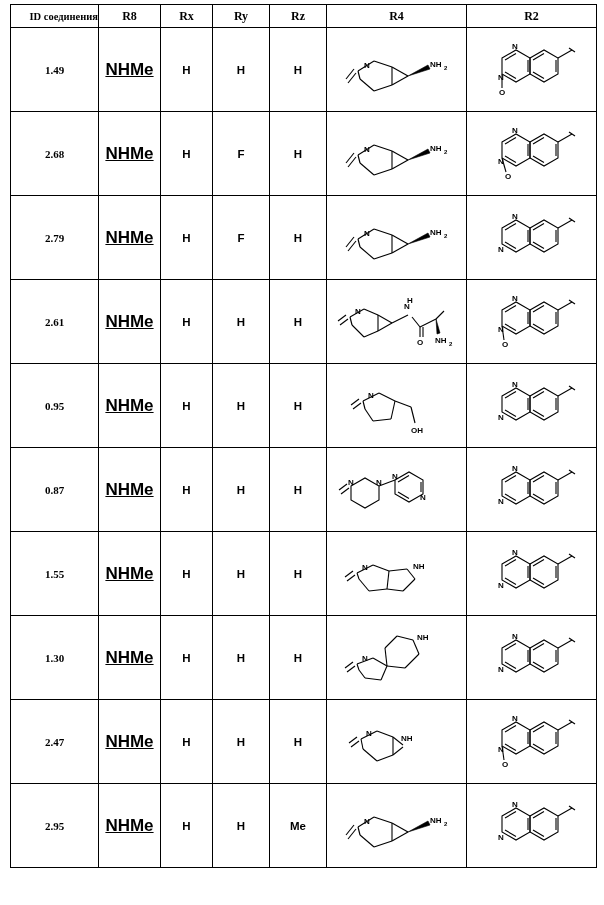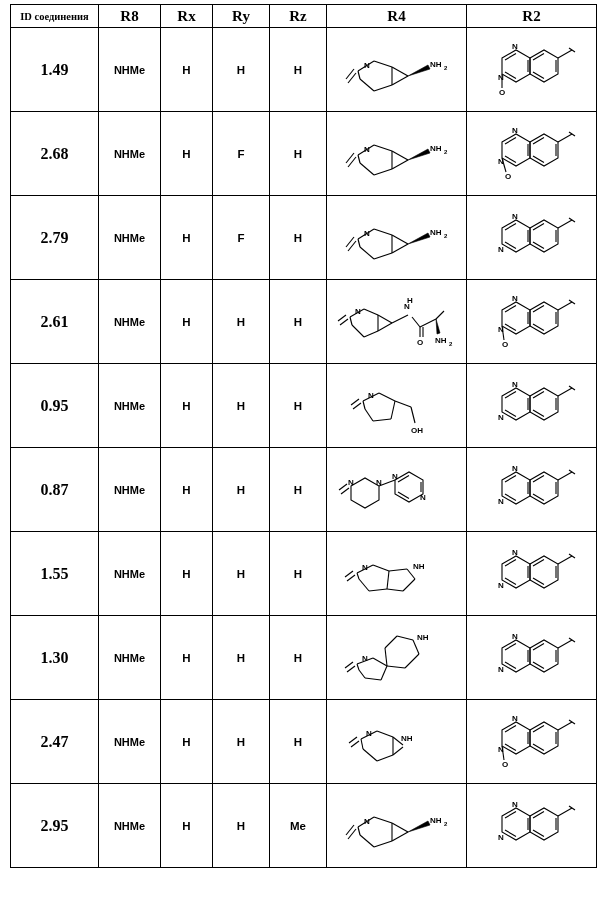--- a/index.html
+++ b/index.html
@@ -30,36 +30,37 @@
   table.patent-table td,
   table.patent-table th {
     border: 1px solid #000000;
     padding: 0;
     text-align: center;
     vertical-align: middle;
     font-weight: bold;
   }
   thead th {
     height: 22px;
-    font-size: 15px;
+    font-size: 12px;
     font-family: "Liberation Serif", serif;
     font-weight: bold;
   }
   thead th.h-id {
     font-size: 10.5px;
     letter-spacing: 0px;
+    text-align: right;
   }
   tbody td {
     height: 83px;
     font-size: 11.5px;
     font-family: "Liberation Sans", sans-serif;
     font-weight: bold;
   }
-  tbody td.cell-id { font-family: "Liberation Serif", serif; font-size: 16px; }
-  tbody td.cell-r8 { font-family: "Liberation Sans", sans-serif; font-size: 11px; }
+  tbody td.cell-id { font-family: "Liberation Serif", serif; font-size: 11px; }
+  tbody td.cell-r8 { font-family: "Liberation Sans", sans-serif; font-size: 17px; text-decoration: underline; }
   .col-id { width: 88px; }
   .col-r8 { width: 62px; }
   .col-rx { width: 52px; }
   .col-ry { width: 57px; }
   .col-rz { width: 57px; }
   .col-r4 { width: 140px; }
   .col-r2 { width: 130px; }
 
   .struct {
     display: block;

